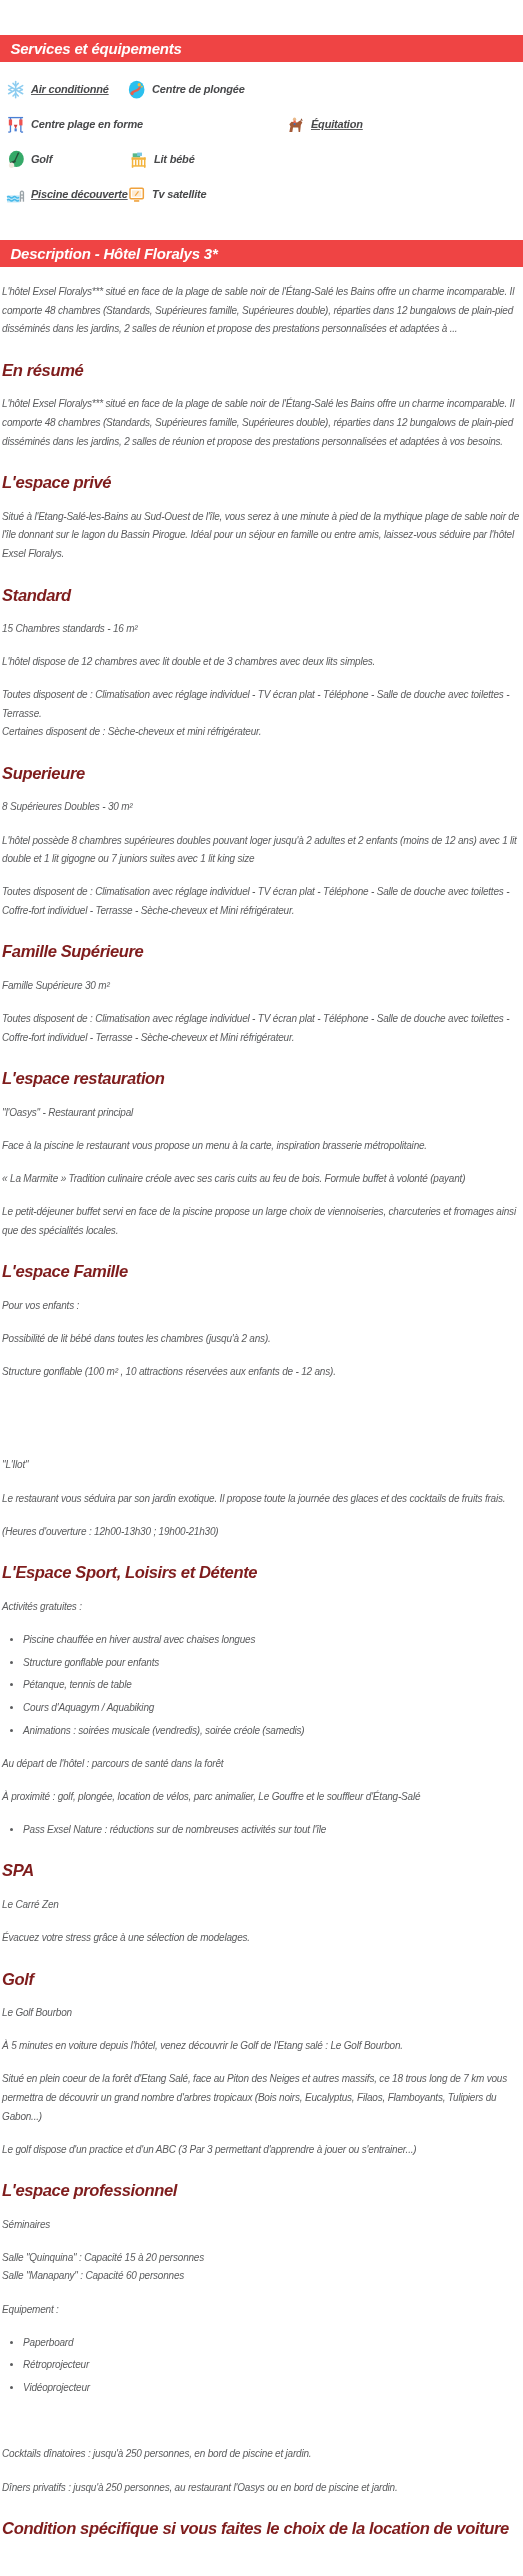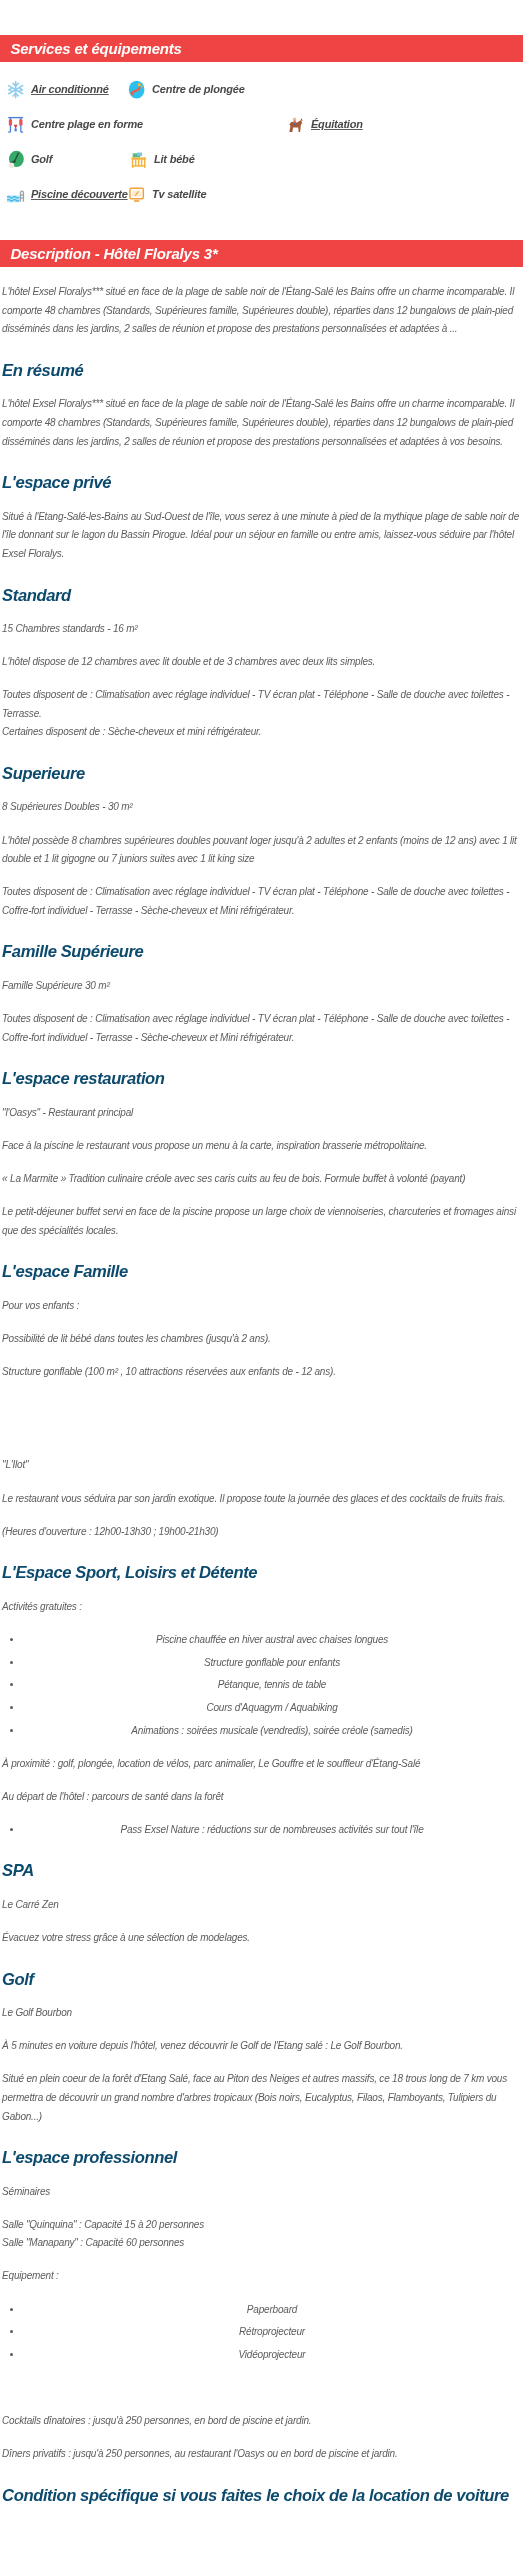--- a/index.html
+++ b/index.html
@@ -53,38 +53,37 @@
   .content { padding: 1.4px 2.1px 0 2.1px; }
   .content p {
     font-size: 10px;
     font-style: italic;
     line-height: 18.6px;
     letter-spacing: -0.2px;
     margin: 14.5px 0;
     white-space: pre-line;
   }
   .content h2 {
-    color: #0c4a6e;
+    color: #7f1d1d;
     font-size: 16.6px;
     font-weight: bold;
     font-style: italic;
     letter-spacing: -0.4px;
     margin: 22px 0 9.7px 0;
   }
   .content ul {
     margin: 12.4px 0;
     padding-left: 21px;
   }
   .content li {
     font-size: 10px;
     font-style: italic;
     line-height: 18.6px;
     letter-spacing: -0.2px;
     margin: 4.1px 0;
-    text-align: center;
   }
   .spacer-block { height: 46px; }
 </style>
 </head>
 <body>
 
 <div class="top-spacer"></div>
 
 <div class="banner">
   <span>Services et équipements</span>
@@ -251,32 +250,33 @@
     <p>(Heures d'ouverture : 12h00-13h30 ; 19h00-21h30)</p>
     <h2>L'Espace Sport, Loisirs et Détente</h2>
     <p>Activités gratuites :</p>
     <ul>
       <li>Piscine chauffée en hiver austral avec chaises longues</li>
       <li>Structure gonflable pour enfants</li>
       <li>Pétanque, tennis de table</li>
       <li>Cours d'Aquagym / Aquabiking</li>
       <li>Animations : soirées musicale (vendredis), soirée créole (samedis)</li>
     </ul>
+    <p>Au départ de l'hôtel : parcours de santé dans la forêt</p>
     <p>À proximité : golf, plongée, location de vélos, parc animalier, Le Gouffre et le souffleur d'Étang-Salé</p>
-    <p>Au départ de l'hôtel : parcours de santé dans la forêt</p>
     <ul>
       <li>Pass Exsel Nature : réductions sur de nombreuses activités sur tout l'île</li>
     </ul>
     <h2>SPA</h2>
     <p>Le Carré Zen</p>
     <p>Évacuez votre stress grâce à une sélection de modelages.</p>
     <h2>Golf</h2>
     <p>Le Golf Bourbon</p>
     <p>À 5 minutes en voiture depuis l'hôtel, venez découvrir le Golf de l'Etang salé : Le Golf Bourbon.</p>
     <p>Situé en plein coeur de la forêt d'Etang Salé, face au Piton des Neiges et autres massifs, ce 18 trous long de 7 km vous permettra de découvrir un grand nombre d'arbres tropicaux (Bois noirs, Eucalyptus, Filaos, Flamboyants, Tulipiers du Gabon...)</p>
+    <p>Le golf dispose d'un practice et d'un ABC (3 Par 3 permettant d'apprendre à jouer ou s'entrainer...)</p>
     <h2>L'espace professionnel</h2>
     <p>Séminaires</p>
     <p>Salle "Quinquina" : Capacité 15 à 20 personnes
 Salle "Manapany" : Capacité 60 personnes</p>
     <p>Equipement :</p>
     <ul>
       <li>Paperboard</li>
       <li>Rétroprojecteur</li>
       <li>Vidéoprojecteur</li>
     </ul>

